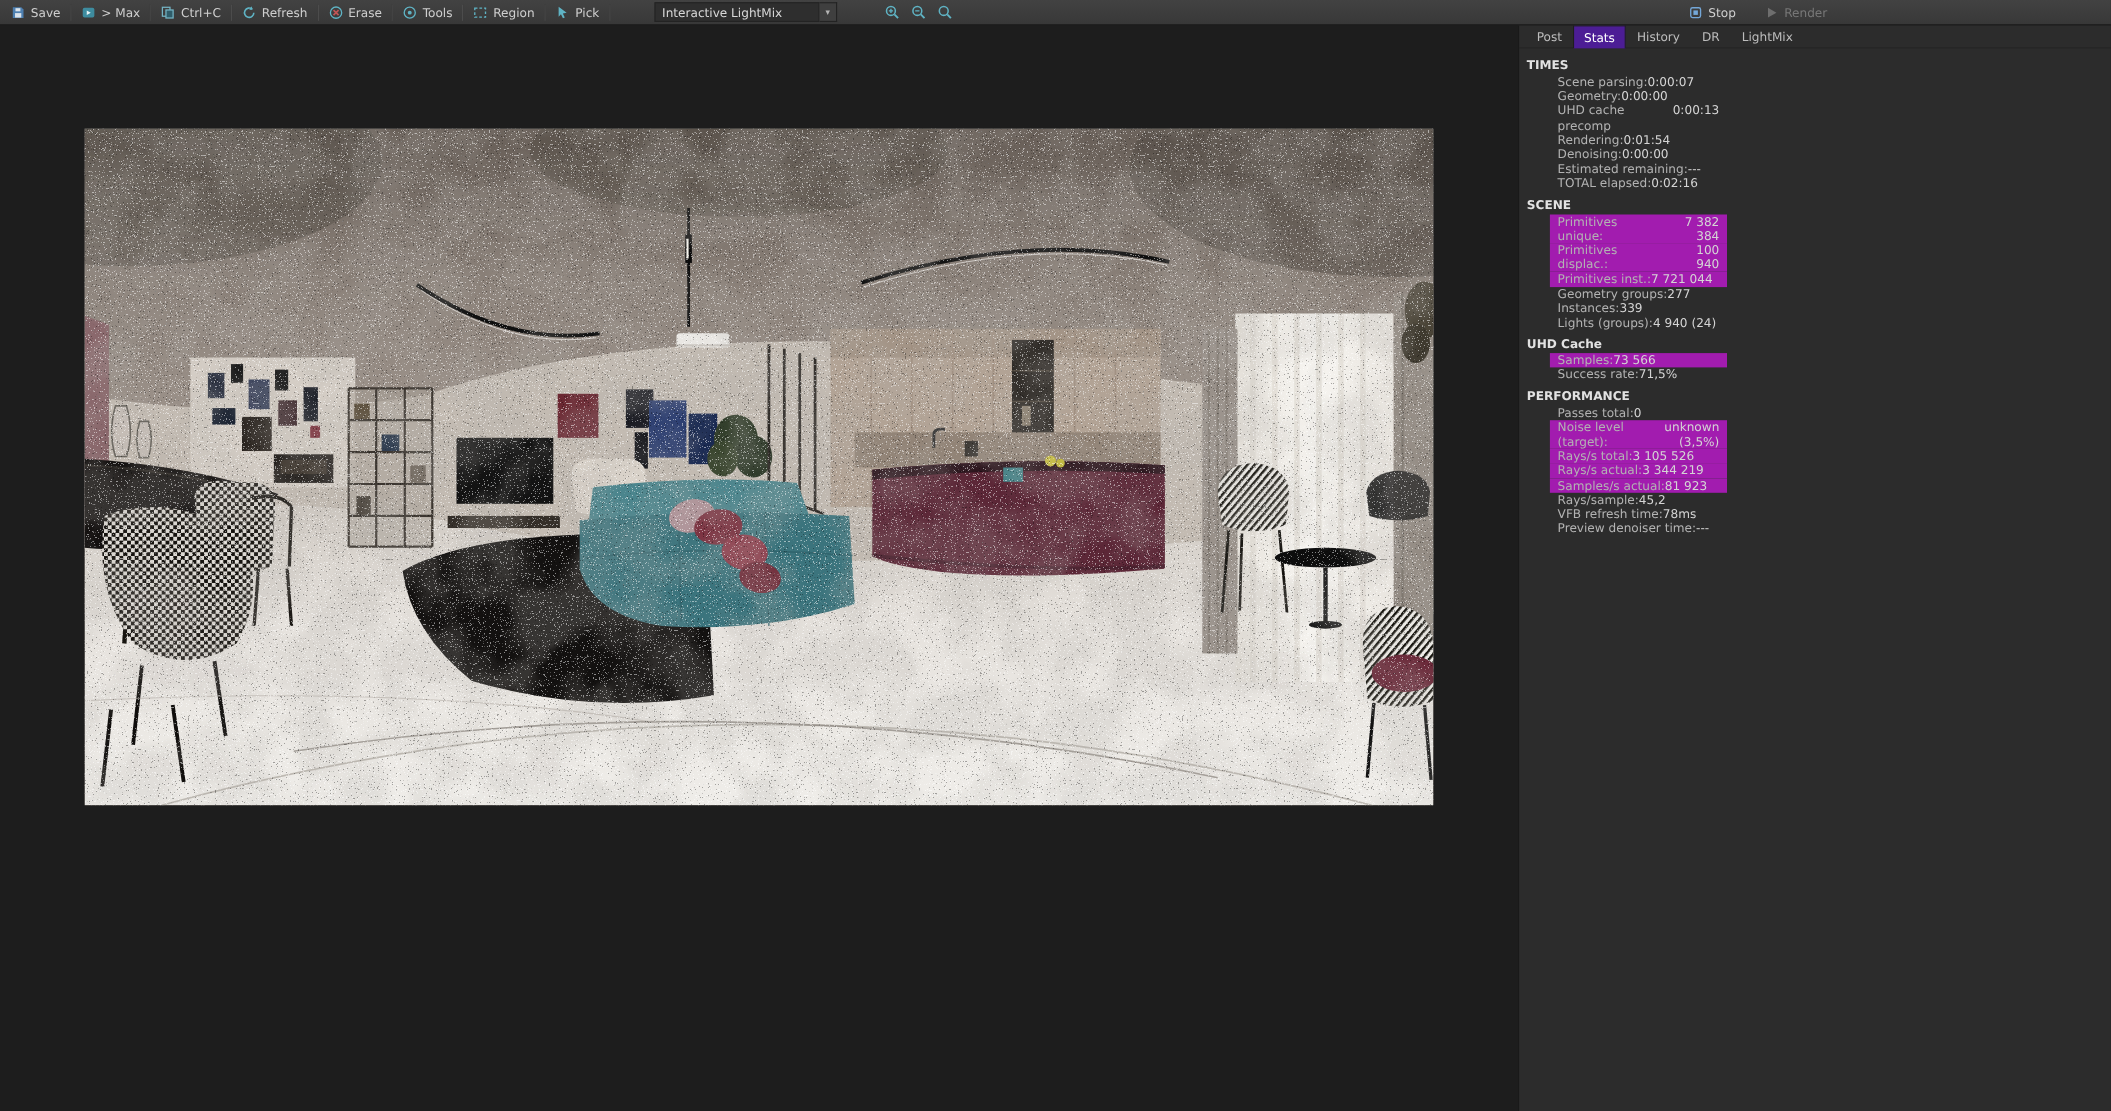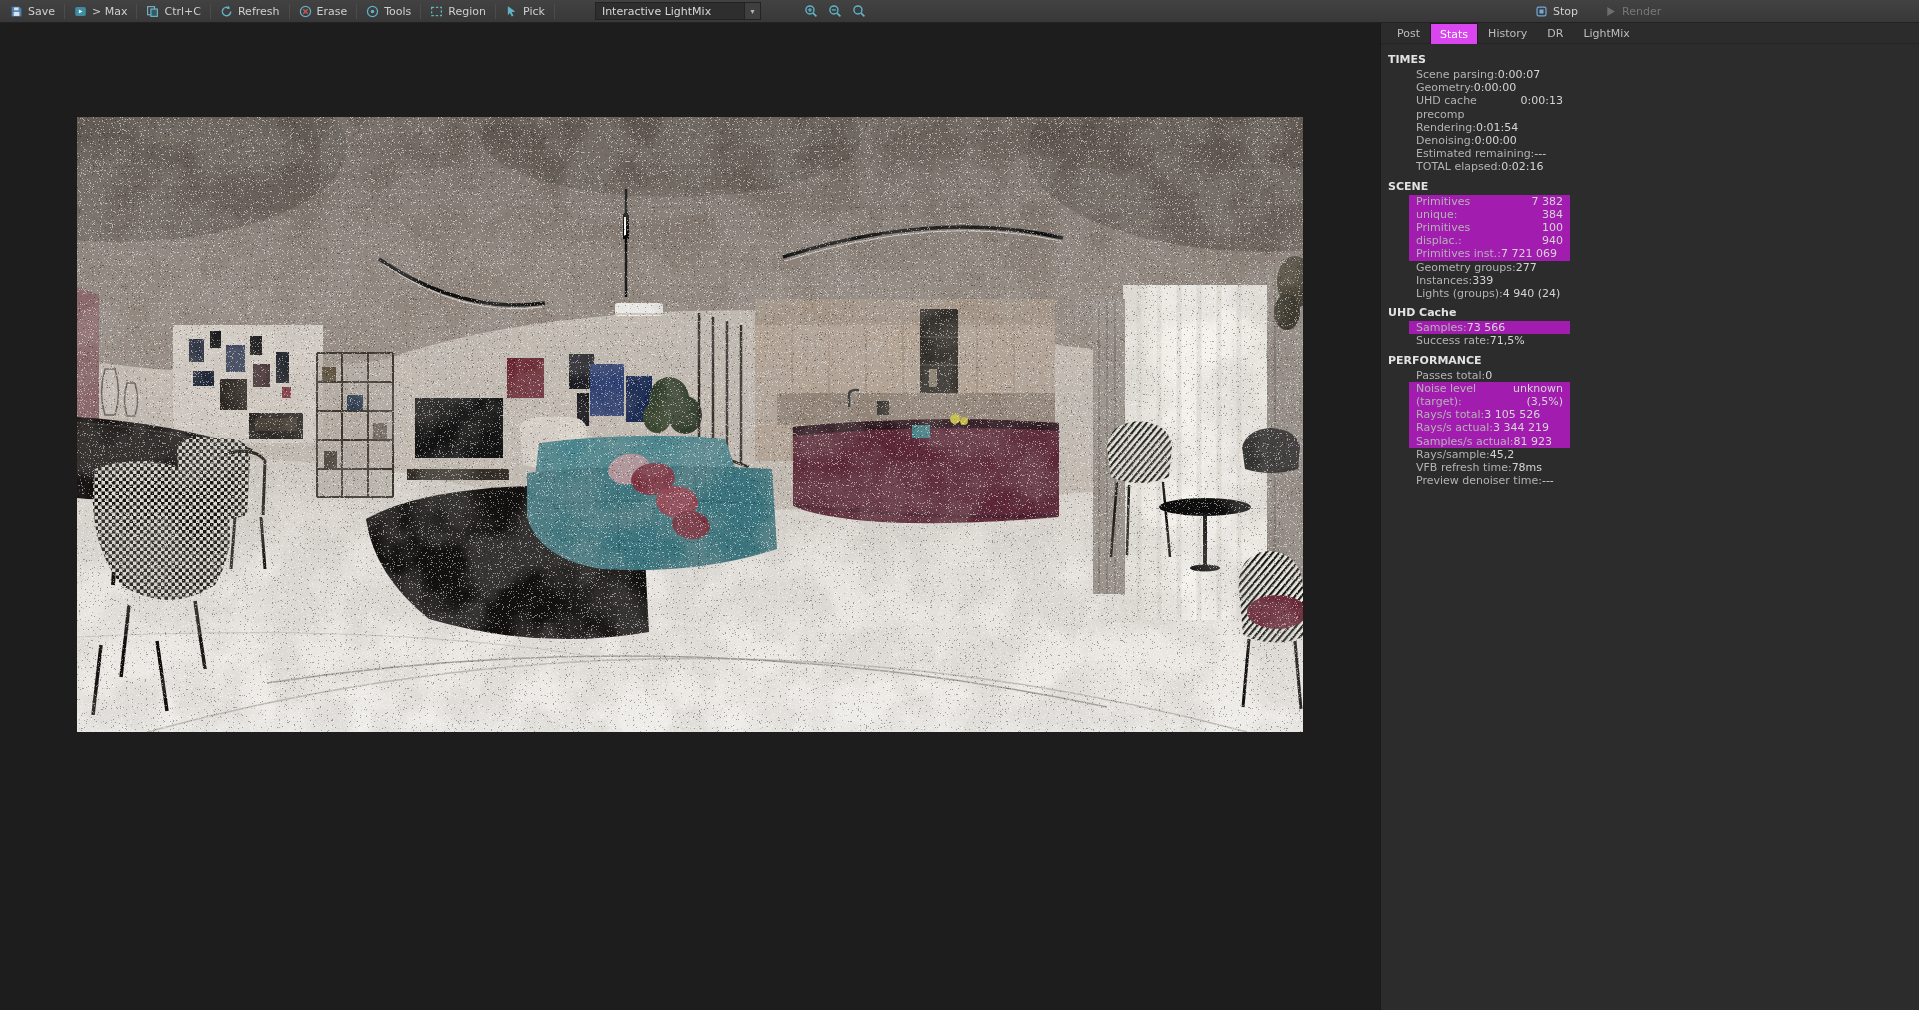--- a/index.html
+++ b/index.html
@@ -55,21 +55,21 @@
   }
   .tabs {
     display: flex; height: 21px; align-items: center;
     border-bottom: 1px solid #242424; padding-left: 6px;
   }
   .tab {
     font-size: 11px; color: #bdbdbd; padding: 4px 9px 3px;
     border: 1px solid transparent; cursor: default;
   }
   .tab.active {
-    background: #d946ef; color: #ffffff;
+    background: #4c1d95; color: #ffffff;
     border: 1px solid #1e1e1e; border-bottom: none;
   }
   .stats-content { width: 189px; padding-top: 3px; }
   .sec-h {
     font-size: 11px; font-weight: bold; color: #e2e2e2;
     padding: 6px 7px 2px;
   }
   .stat-row {
     display: flex; justify-content: flex-start;
     font-size: 11px; line-height: 13.2px; padding: 0 7px; margin-left: 28px;
@@ -515,21 +515,21 @@
       <div class="stat-row hl">
         <span class="stat-label">Primitives unique:</span>
         <span class="stat-value">7 382 384</span>
       </div>
       <div class="stat-row hl">
         <span class="stat-label">Primitives displac.:</span>
         <span class="stat-value">100 940</span>
       </div>
       <div class="stat-row hl">
         <span class="stat-label">Primitives inst.:</span>
-        <span class="stat-value">7 721 069</span>
+        <span class="stat-value">7 721 044</span>
       </div>
       <div class="stat-row">
         <span class="stat-label">Geometry groups:</span>
         <span class="stat-value">277</span>
       </div>
       <div class="stat-row">
         <span class="stat-label">Instances:</span>
         <span class="stat-value">339</span>
       </div>
       <div class="stat-row">

